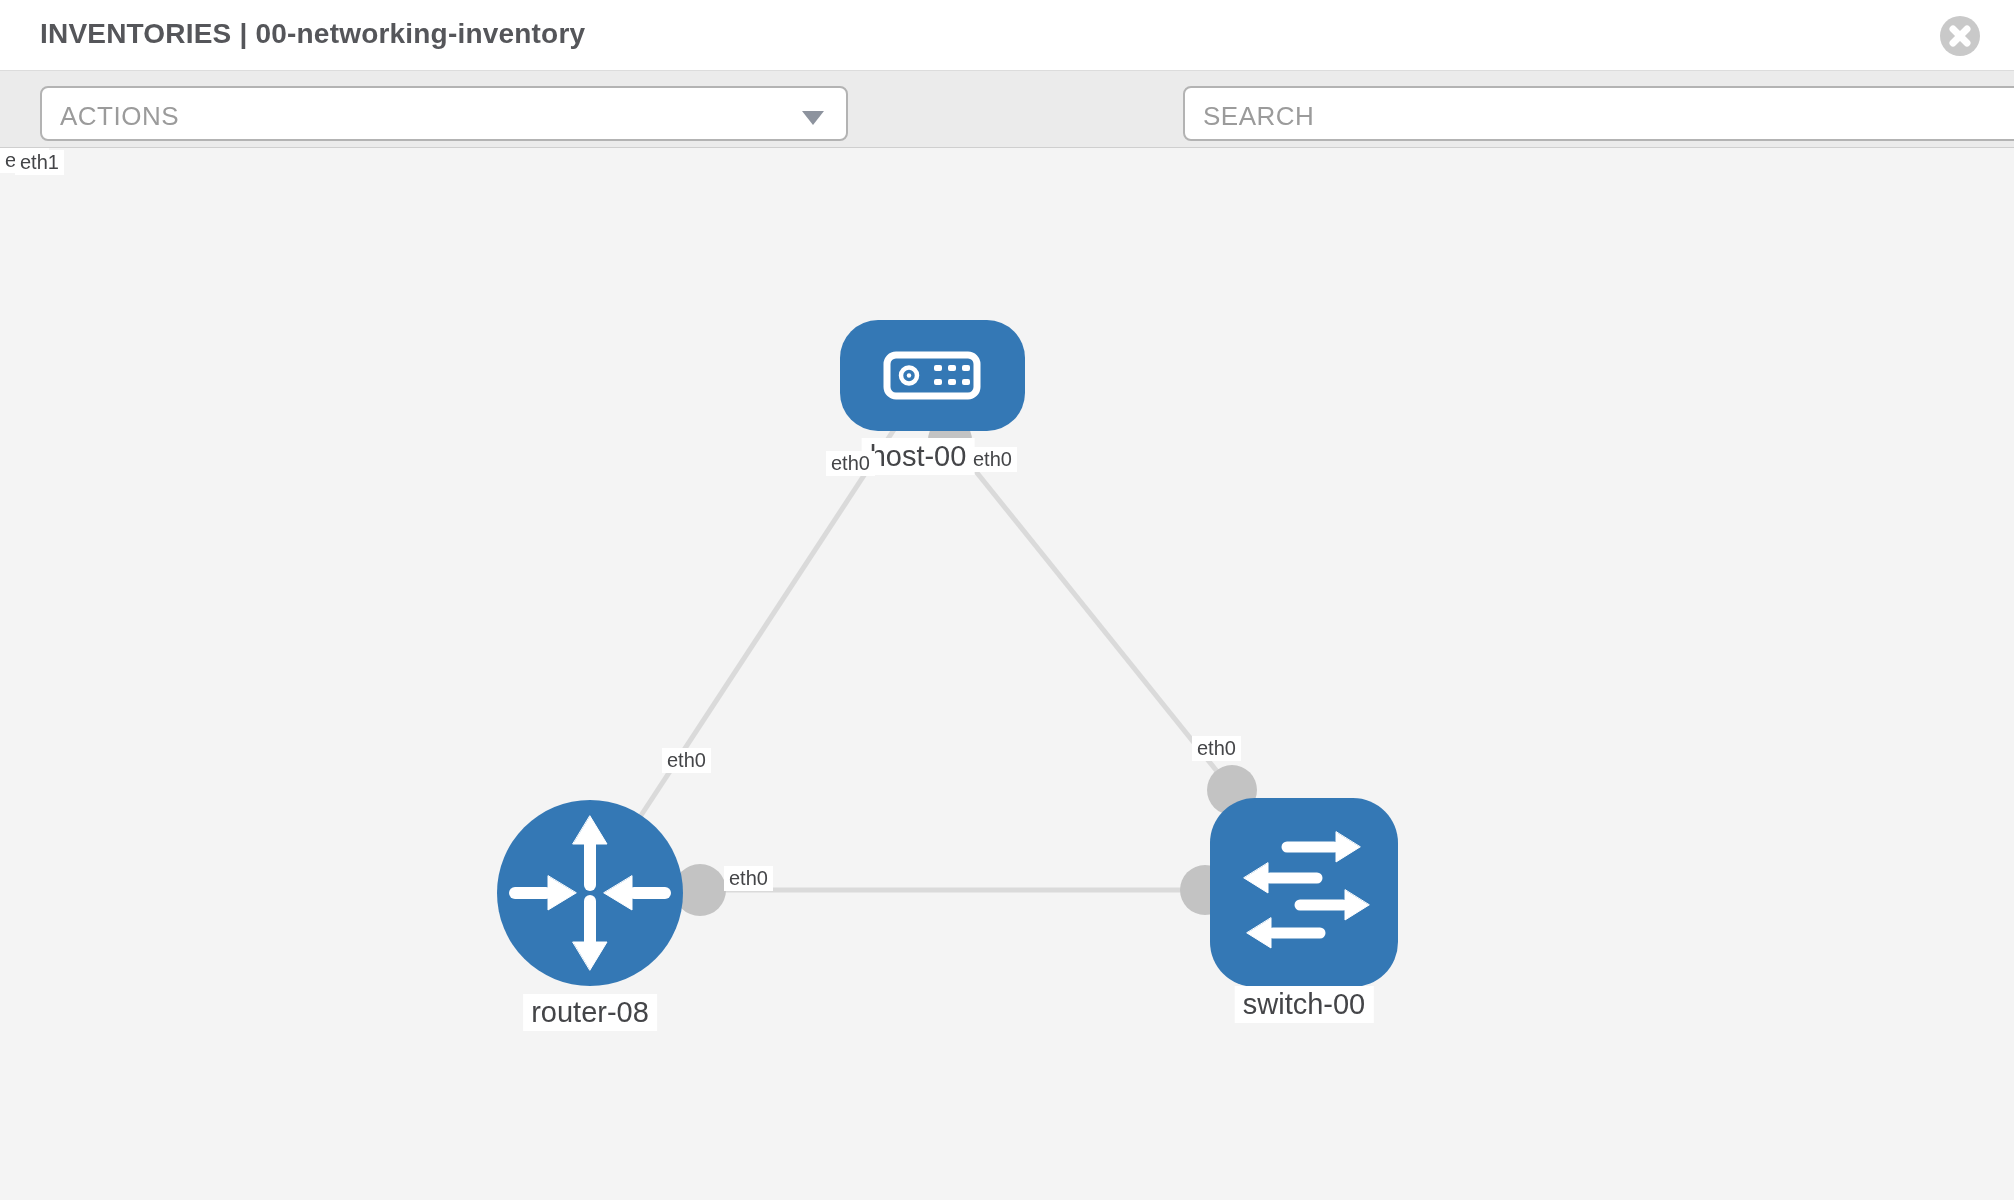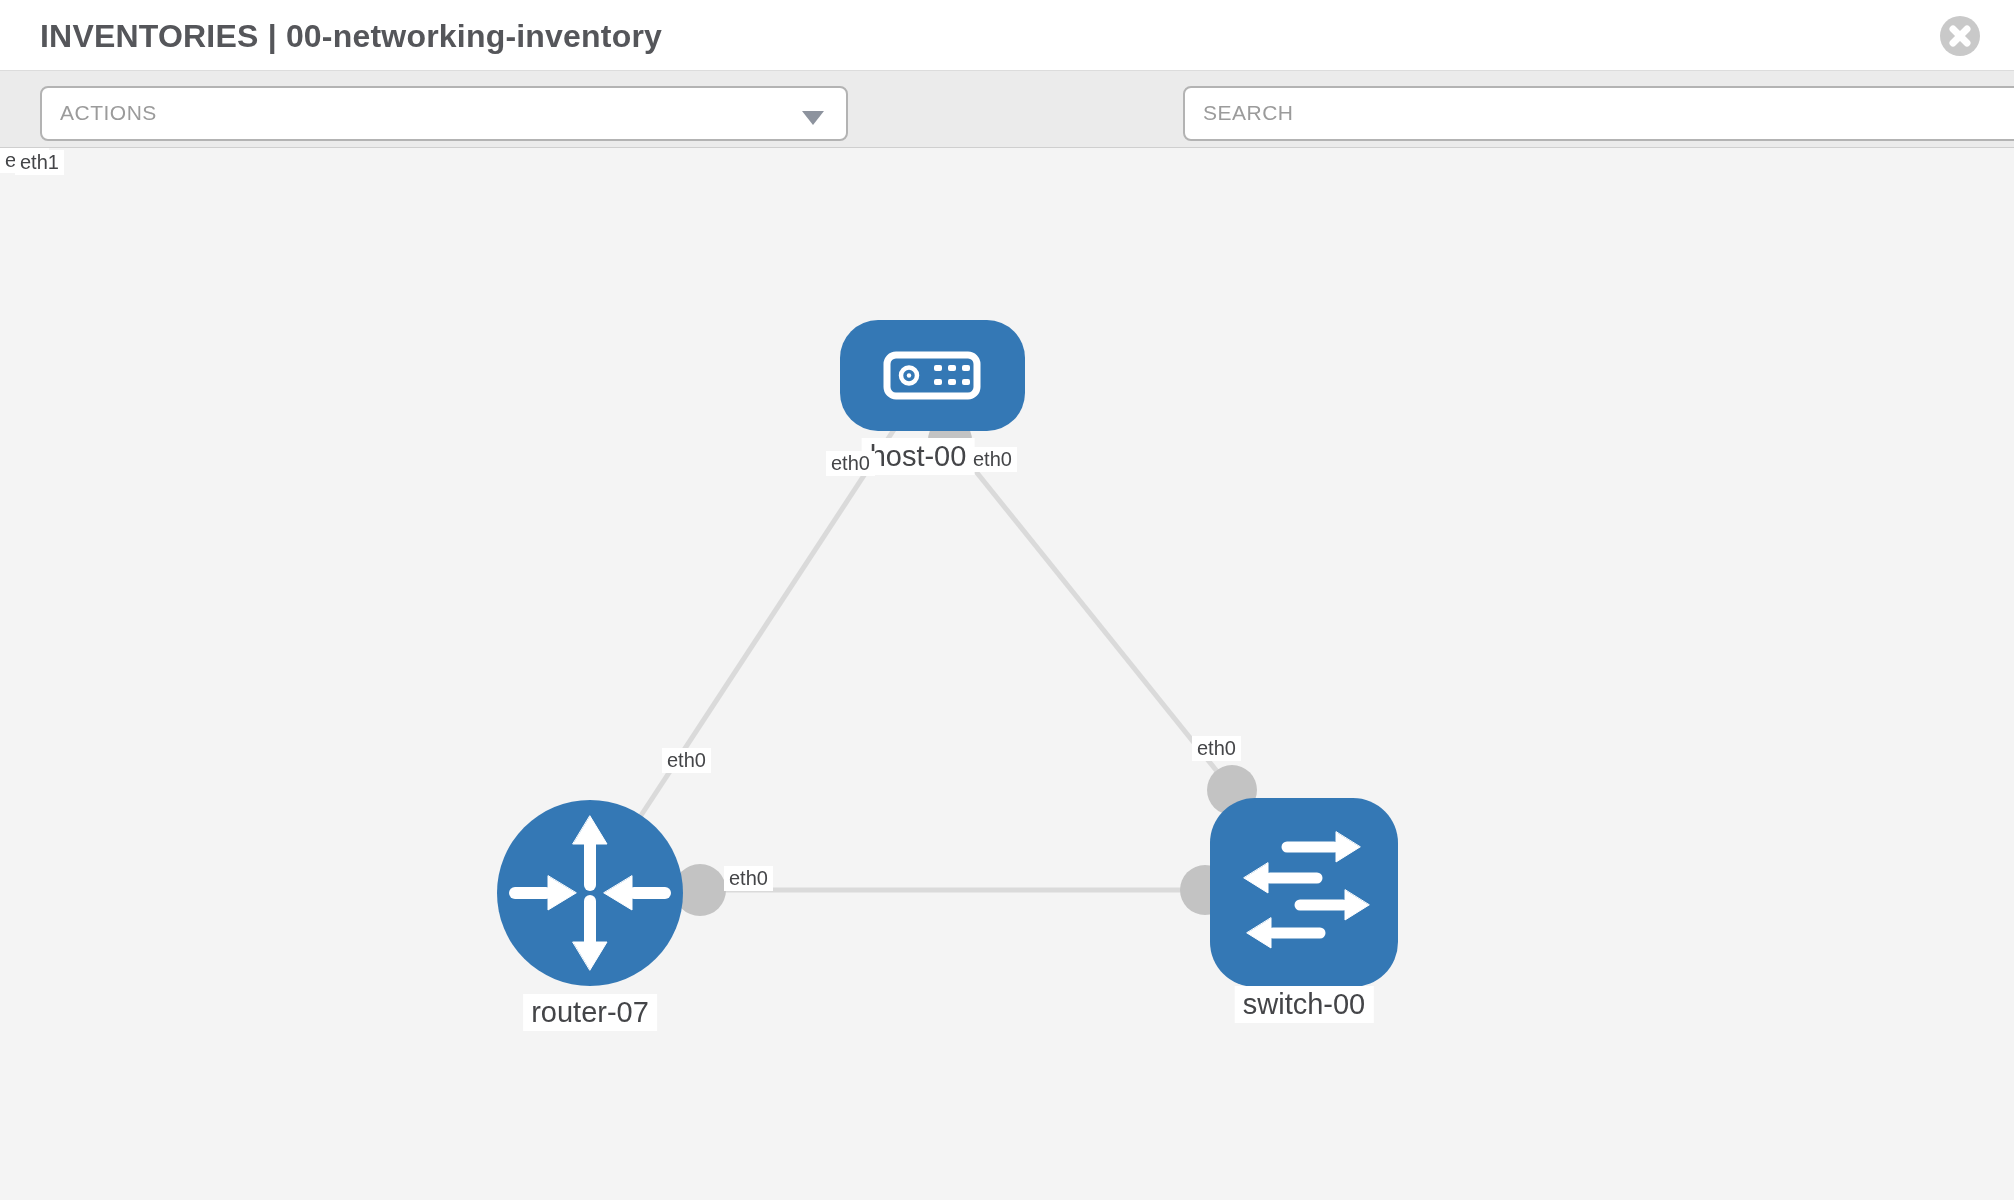--- a/index.html
+++ b/index.html
@@ -2,29 +2,29 @@
 <html><head>
 <meta charset="utf-8">
 <style>
   * { margin:0; padding:0; box-sizing:border-box; }
   html,body { width:2014px; height:1200px; }
   body { font-family:"Liberation Sans","DejaVu Sans",sans-serif; background:#fff; }
   #app { position:relative; width:2014px; height:1200px; overflow:hidden; background:#f4f4f4; }
 
   
   #header { position:absolute; left:0; top:0; width:2014px; height:70px; background:#ffffff; }
-  #page-title { position:absolute; left:40px; top:18px; font-size:32px; font-weight:bold; color:#55565a; letter-spacing:0.2px; }
+  #page-title { position:absolute; left:40px; top:18px; font-size:28px; font-weight:bold; color:#55565a; letter-spacing:0.2px; }
   #close-btn { position:absolute; left:1940px; top:16px; width:40px; height:40px; border-radius:50%; background:#c9c9c9; cursor:pointer; }
   #close-btn svg { position:absolute; left:0; top:0; }
 
   
   #toolbar { position:absolute; left:0; top:70px; width:2014px; height:78px; background:#ebebeb;
              border-top:1px solid #dcdcdc; border-bottom:1px solid #cfcfcf; }
   .select-box { position:absolute; top:15px; height:55px; background:#fff; border:2px solid #b3b3b3; border-radius:8px; cursor:pointer; }
-  .select-label { position:absolute; left:18px; top:13px; font-size:21px; color:#9b9b9b; letter-spacing:0.5px; }
+  .select-label { position:absolute; left:18px; top:13px; font-size:26px; color:#9b9b9b; letter-spacing:0.5px; }
   .caret { position:absolute; right:22px; top:23px; width:0; height:0;
            border-left:11px solid transparent; border-right:11px solid transparent; border-top:14px solid #8d939e; }
   #actions-select { left:40px; width:808px; }
   #search-select  { left:1183px; width:954px; }
   .tool-icon { position:absolute; top:90px; width:44px; height:44px; cursor:pointer; }
   #wrench-btn { left:1049px; }
   #key-btn { left:1113px; }
 
   
   #canvas { position:absolute; left:0; top:148px; width:2014px; height:1052px; background:#f4f4f4; }
@@ -140,21 +140,21 @@
           <polygon points="1268,715 1268,745 1244,730" stroke-width="1"></polygon>
           <line x1="1300" y1="757" x2="1343" y2="757"></line>
           <polygon points="1345,742 1345,772 1369,757" stroke-width="1"></polygon>
           <line x1="1320" y1="785" x2="1273" y2="785"></line>
           <polygon points="1271,770 1271,800 1247,785" stroke-width="1"></polygon>
         </g>
       </g>
     </svg>
 
     <div id="label-host" class="node-label">host-00</div>
-    <div id="label-router" class="node-label">router-07</div>
+    <div id="label-router" class="node-label">router-08</div>
     <div id="label-switch" class="node-label">switch-00</div>
 
     <div id="if-host-left" class="if-label">eth0</div>
     <div id="if-host-right" class="if-label">eth0</div>
     <div id="if-router-top" class="if-label">eth0</div>
     <div id="if-switch-top" class="if-label">eth0</div>
     <div id="if-mid-left" class="if-label">eth0</div>
     <div id="if-mid-right">
       <span class="under if-label">eth0</span>
       <span class="over if-label">eth1</span>

